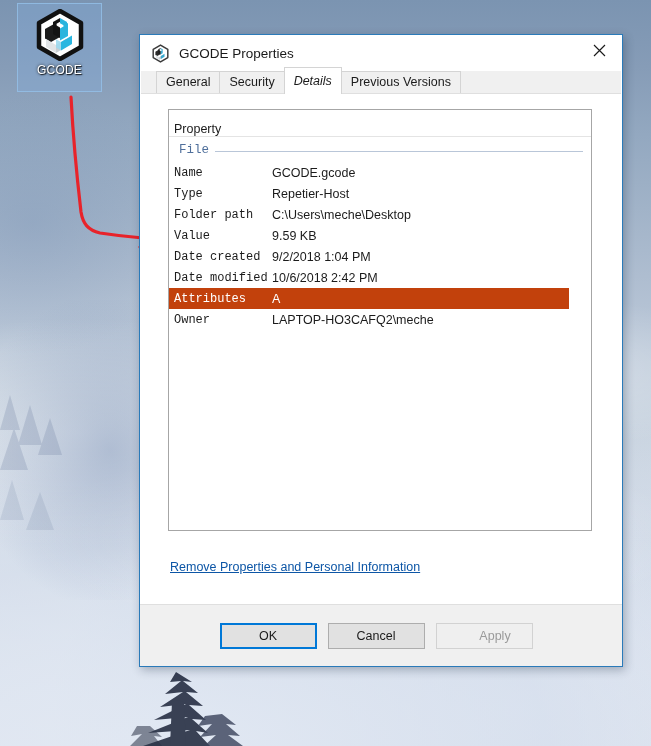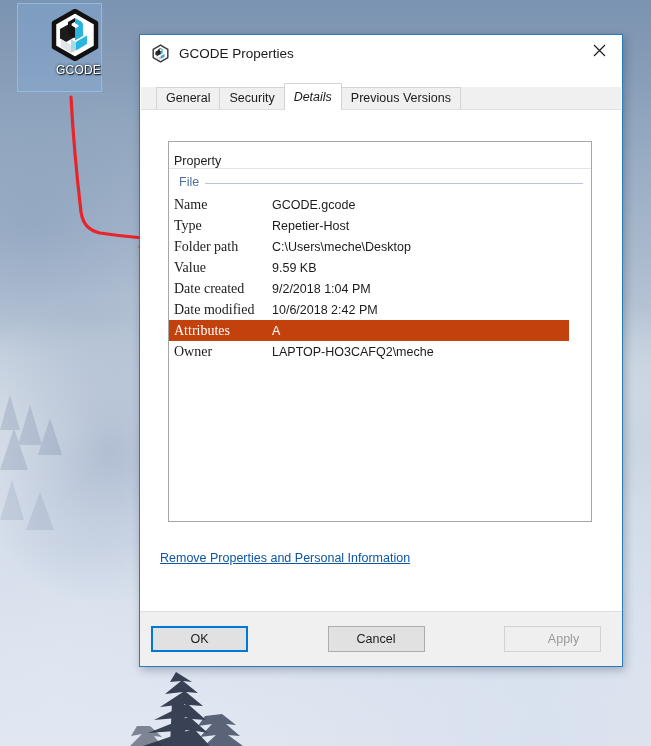--- a/index.html
+++ b/index.html
@@ -69,21 +69,21 @@
     position: absolute;
     left: 17px;
     top: 3px;
     width: 85px;
     height: 89px;
     background: rgba(130,175,225,0.32);
     border: 1px solid rgba(150,195,235,0.75);
     box-sizing: border-box;
     display: flex;
     flex-direction: column;
-    align-items: flex-end;
+    align-items: center;
     padding-top: 5px;
   }
   #desk-icon .glyph { width: 52px; height: 52px; }
   #desk-icon .label {
     margin-top: 2px;
     font-size: 12px;
     color: #ffffff;
     text-shadow: 0 0 3px rgba(0,0,0,0.85), 1px 1px 1px rgba(0,0,0,0.8);
     letter-spacing: 0.2px;
     font-family: "Liberation Sans", sans-serif;
@@ -105,21 +105,20 @@
     width: 484px;
     height: 633px;
     background: #ffffff;
     border: 1px solid #2a7ab9;
     box-sizing: border-box;
     box-shadow: 2px 3px 9px rgba(20,35,60,0.30);
     display: flex;
     flex-direction: column;
     font-size: 12px;
     color: #000000;
-    gap: 16px;
   }
   .titlebar {
     height: 36px;
     background: #ffffff;
     display: flex;
     align-items: center;
     flex: 0 0 auto;
     position: relative;
   }
   .title-icon {
@@ -224,21 +223,21 @@
     align-items: center;
     height: 22px;
     padding-left: 10px;
     padding-right: 8px;
     margin-top: 2px;
   }
   .group-hdr .gtxt {
     font-size: 12.5px;
     color: #4f6f9b;
     white-space: nowrap;
-    font-family: Liberation Sans, sans-serif;
+    font-family: Liberation Mono, monospace;
   }
   .group-hdr .gline {
     flex: 1 1 auto;
     height: 1px;
     background: #b9c6d8;
     margin-left: 6px;
     margin-top: 2px;
   }
 
   .rows { margin-top: 1px; }
@@ -247,54 +246,54 @@
     height: 21px;
     align-items: center;
     width: 400px;
   }
   .prow.selected { background: #c2410c; }
   .prow.selected .pname,
   .prow.selected .pval { color: #ffffff; }
   .pname {
     width: 97px; flex: 0 0 97px;
     padding-left: 5px;
-    font-size: 14px;
+    font-size: 12px;
     color: #1b1b1b;
     box-sizing: border-box;
     white-space: nowrap;
-    font-family: Liberation Serif, serif;
+    font-family: Liberation Mono, monospace;
   }
   .pval {
     flex: 1 1 auto;
     padding-left: 6px;
     font-size: 12.5px;
     color: #1b1b1b;
     white-space: nowrap;
     font-family: "Liberation Sans", sans-serif;
   }
 
   .remove-link {
     position: absolute;
-    left: 20px;
+    left: 30px;
     bottom: 30px;
     font-size: 12.5px;
     color: #0d56a6;
     text-decoration: underline;
     cursor: pointer;
     font-family: "Liberation Sans", sans-serif;
   }
 
   .buttonbar {
     flex: 0 0 auto;
-    height: 55px;
+    height: 62px;
     background: #f0f0f0;
     border-top: 1px solid #dfdfdf;
     display: flex;
     align-items: center;
-    justify-content: space-between;
+    justify-content: center;
     padding-right: 21px;
     box-sizing: border-box;
   }
   .btn {
     width: 97px;
     height: 26px;
     margin-left: 11px;
     background: #e1e1e1;
     border: 1px solid #adadad;
     font-size: 12.5px;

